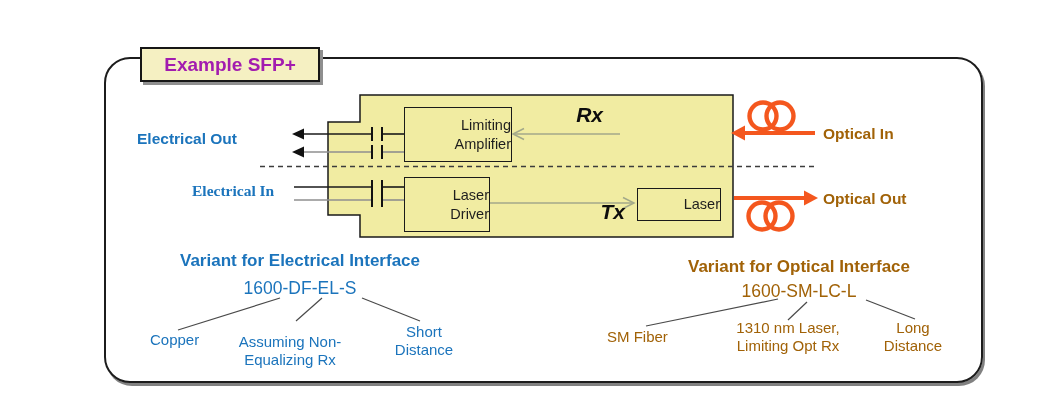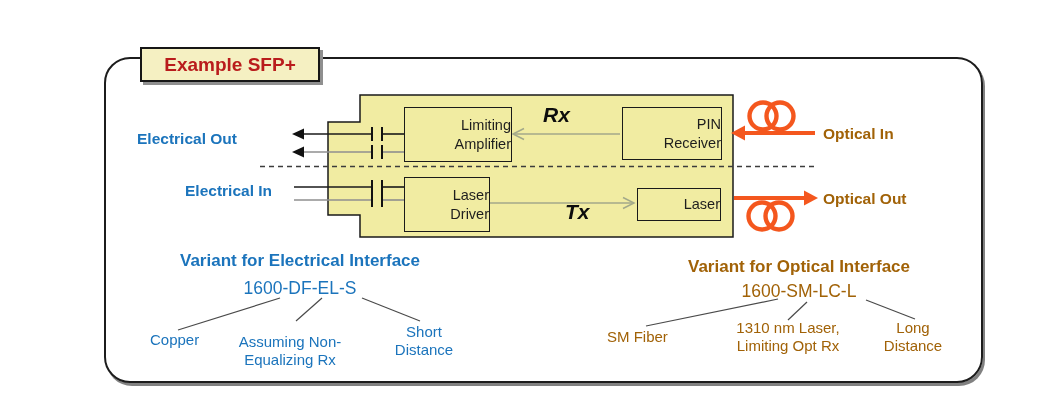--- a/index.html
+++ b/index.html
@@ -12,30 +12,30 @@
     left:104px;top:57px;width:875px;height:322px;
     border:2.5px solid #1c1c1c;border-radius:26px;
     box-shadow:2px 3px 0 rgba(25,25,25,0.55);
     background:transparent;z-index:1;
   }
   .title-box{
     left:140px;top:47px;width:176px;height:31px;
     background:#F5F0C2;border:2.5px solid #161616;
     box-shadow:3px 3px 0 #8f8f8f;
     display:flex;align-items:center;justify-content:center;
-    font-weight:bold;font-size:19px;color:#b91c1c;z-index:5;
+    font-weight:bold;font-size:19px;color:#a21caf;z-index:5;
   }
   svg.layer{left:0;top:0;z-index:2;}
   .comp-box{
     background:#F1ECA2;border:1.5px solid #1a1a1a;
     display:flex;flex-direction:column;align-items:flex-end;justify-content:center;
     font-size:14.5px;line-height:1.25;color:#1e1e1e;text-align:center;z-index:3;
   }
   .lbl{white-space:nowrap;z-index:4;}
-  .sig-label{font-weight:bold;font-style:italic;font-size:21px;color:#0d0d0d;text-align:left;width:60px;}
+  .sig-label{font-weight:bold;font-style:italic;font-size:21px;color:#0d0d0d;text-align:right;width:60px;}
   .port{font-weight:bold;font-size:15.5px;}
   .blue{color:#1B74BC;}
   .orange{color:#a16207;}
   .variant-h{font-weight:bold;font-size:17px;text-align:center;width:370px;}
   .variant-c{font-weight:normal;font-size:17.5px;text-align:center;width:370px;}
   .callout{font-size:15px;line-height:18px;text-align:center;}
   .callout-left{text-align:left;}
 </style>
 </head>
 <body>
@@ -119,37 +119,33 @@
   </svg>
 
   <div class="abs title-box">
     <span>Example SFP+</span>
   </div>
 
   <div class="abs comp-box" style="left:404px;top:107px;width:106px;height:53px;">
     <span>Limiting</span>
     <span>Amplifier</span>
   </div>
-  <div class="abs comp-box" style="left:622px;top:107px;width:98px;height:51px;">
-    <span>PIN</span>
-    <span>Receiver</span>
-  </div>
   <div class="abs comp-box" style="left:404px;top:177px;width:84px;height:53px;">
     <span>Laser</span>
     <span>Driver</span>
   </div>
   <div class="abs comp-box" style="left:637px;top:188px;width:82px;height:31px;">
     <span>Laser</span>
   </div>
 
   <div class="abs lbl sig-label" style="left:543px;top:103px;">Rx</div>
   <div class="abs lbl sig-label" style="left:565px;top:200px;">Tx</div>
 
   <div class="abs lbl port blue" style="left:137px;top:130px;">Electrical Out</div>
-  <div class="abs lbl port blue" style="left:185px;top:182px;">Electrical In</div>
+  <div class="abs lbl port blue" style="left:192px;top:182px;font-family:Liberation Serif, serif;">Electrical In</div>
   <div class="abs lbl port orange" style="left:823px;top:125px;">Optical In</div>
   <div class="abs lbl port orange" style="left:823px;top:190px;">Optical Out</div>
 
   <div class="abs lbl variant-h blue" style="left:115px;top:251px;">Variant for Electrical Interface</div>
   <div class="abs lbl variant-c blue" style="left:115px;top:278px;">1600-DF-EL-S</div>
   <div class="abs lbl callout callout-left blue" style="left:150px;top:331px;">
     <span>Copper</span>
   </div>
   <div class="abs lbl callout blue" style="left:225px;top:333px;width:130px;">
     <div>Assuming Non-</div>

